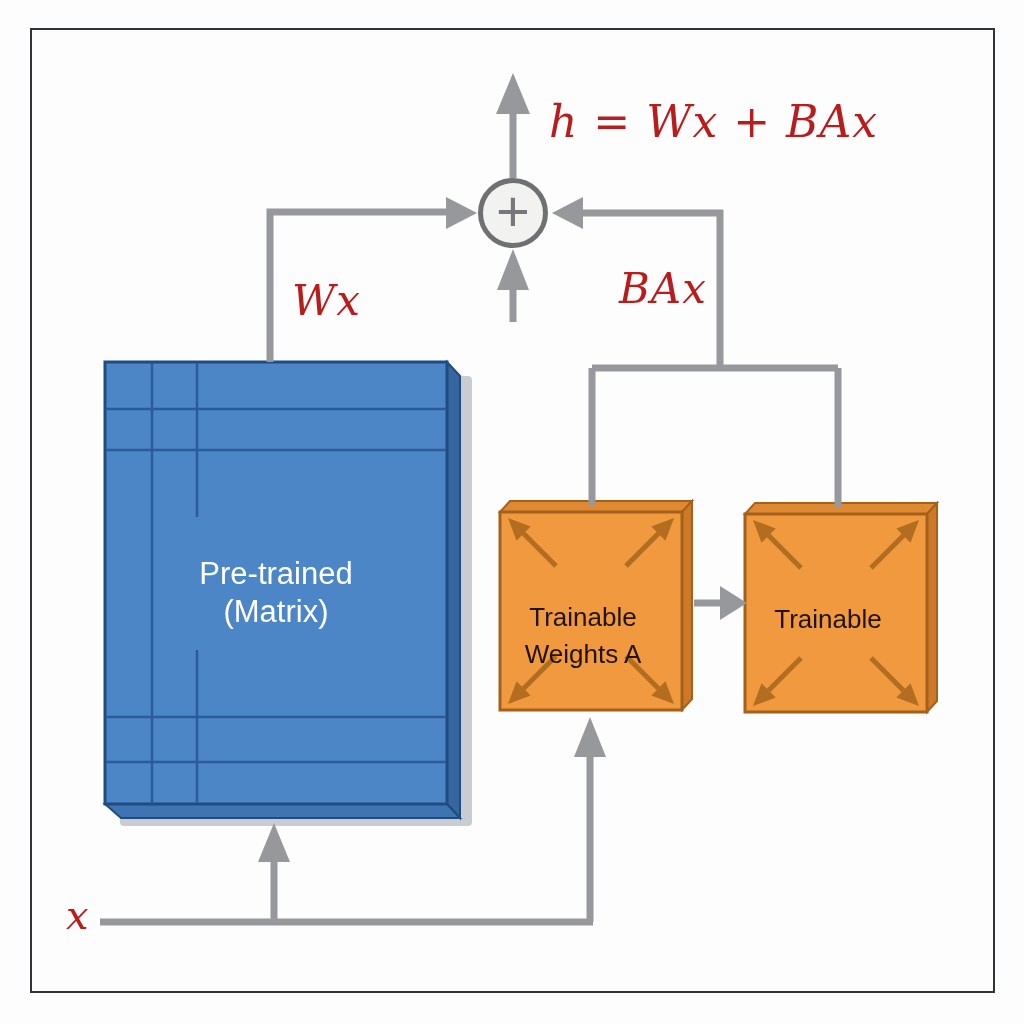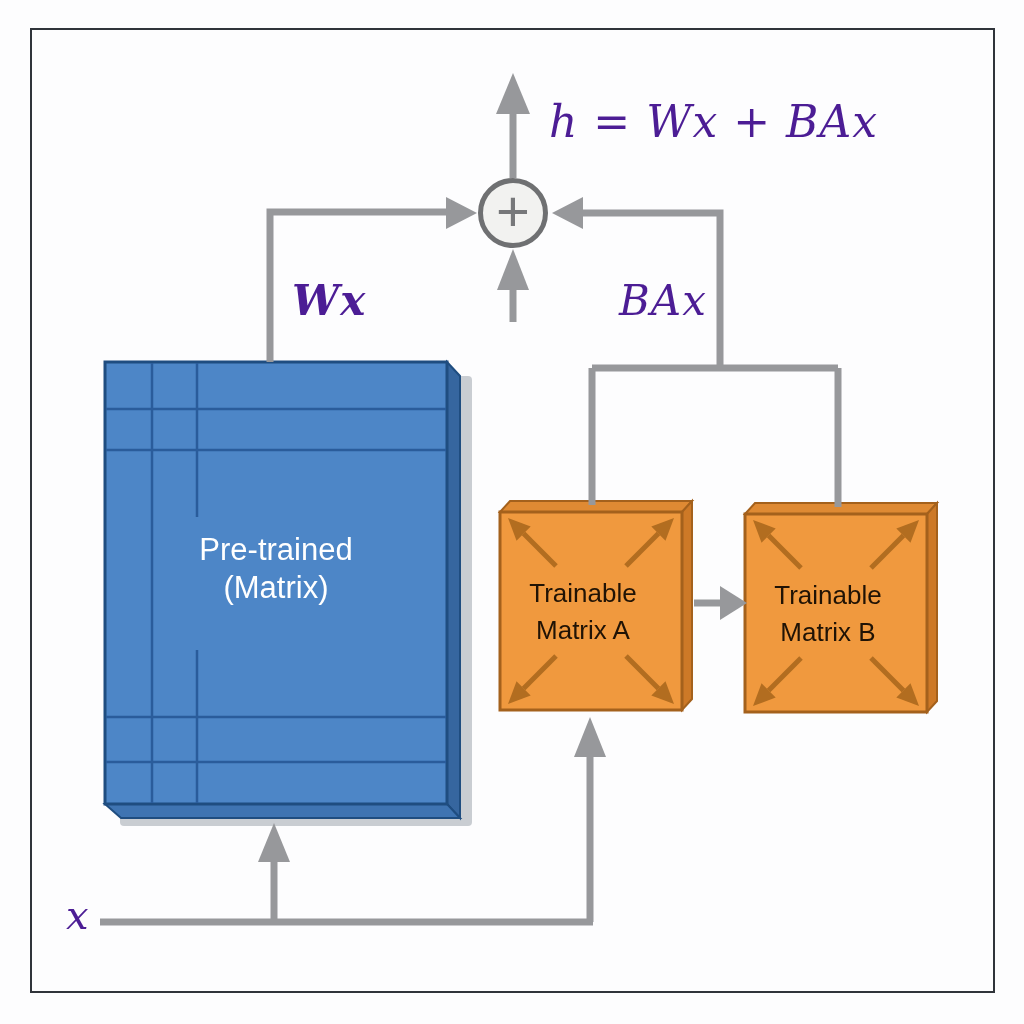--- a/index.html
+++ b/index.html
@@ -9,27 +9,27 @@
     font-family:"Liberation Sans",sans-serif;
   }
   .frame{
     position:absolute;left:30px;top:28px;width:961px;height:961px;
     border:2px solid #30343a;background:transparent;
   }
   svg.layer{position:absolute;left:0;top:0;width:1024px;height:1024px;}
   .math{
     position:absolute;
     font-family:"DejaVu Serif",serif;font-style:italic;
-    color:#4c1d95;white-space:nowrap;letter-spacing:1px;
+    color:#b91c1c;white-space:nowrap;letter-spacing:1px;
   }
   .formula{left:549px;top:96px;font-size:44px;}
-  .wx-label{left:292px;top:276px;font-size:42px;font-weight:bold;}
-  .bax-label{left:619px;top:276px;font-size:42px;text-align:right;}
+  .wx-label{left:292px;top:276px;font-size:42px;}
+  .bax-label{left:619px;top:264px;font-size:42px;text-align:right;}
   .x-label{left:66px;top:892px;font-size:40px;}
-  .block-label{position:absolute;text-align:center;}
+  .block-label{position:absolute;text-align:center;margin-top:24px;}
   .blue-label{
     left:105px;top:531px;width:342px;
     font-size:31px;line-height:38px;color:#ffffff;
   }
   .orange-label{
     width:166px;font-size:26px;line-height:37px;color:#201305;
   }
   .a-label{left:500px;top:575px;}
   .b-label{left:745px;top:577px;}
 </style>
@@ -102,21 +102,20 @@
   <div class="math bax-label">BAx</div>
   <div class="math x-label">x</div>
 
   <div class="block-label blue-label">
     <div>Pre-trained</div>
     <div>(Matrix)</div>
   </div>
 
   <div class="block-label orange-label a-label">
     <div>Trainable</div>
-    <div>Matrix A</div>
+    <div>Weights A</div>
   </div>
 
   <div class="block-label orange-label b-label">
     <div>Trainable</div>
-    <div>Matrix B</div>
   </div>
 
 </div>
 
 </body></html>

